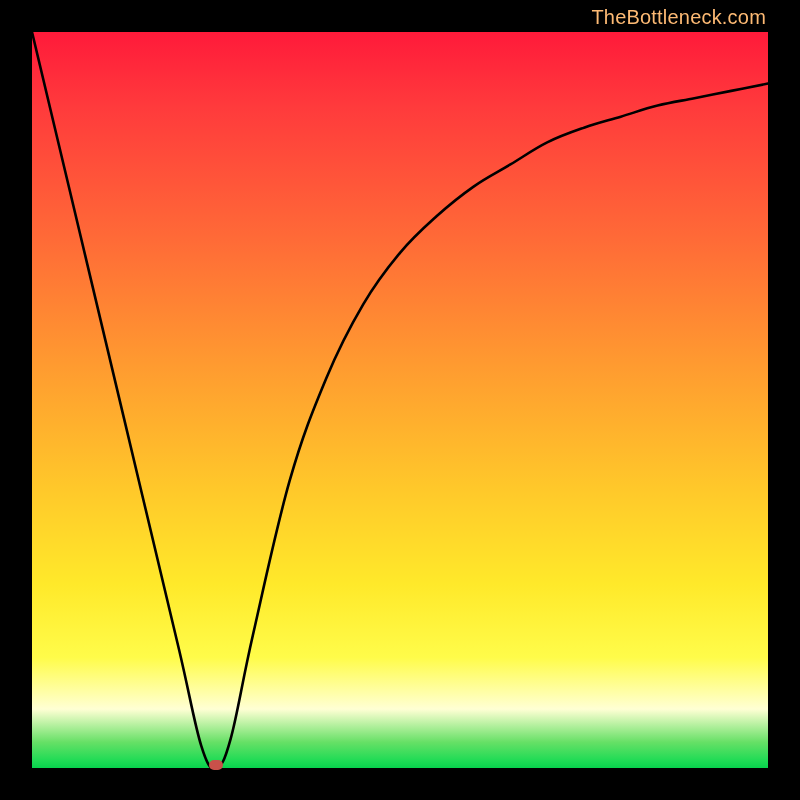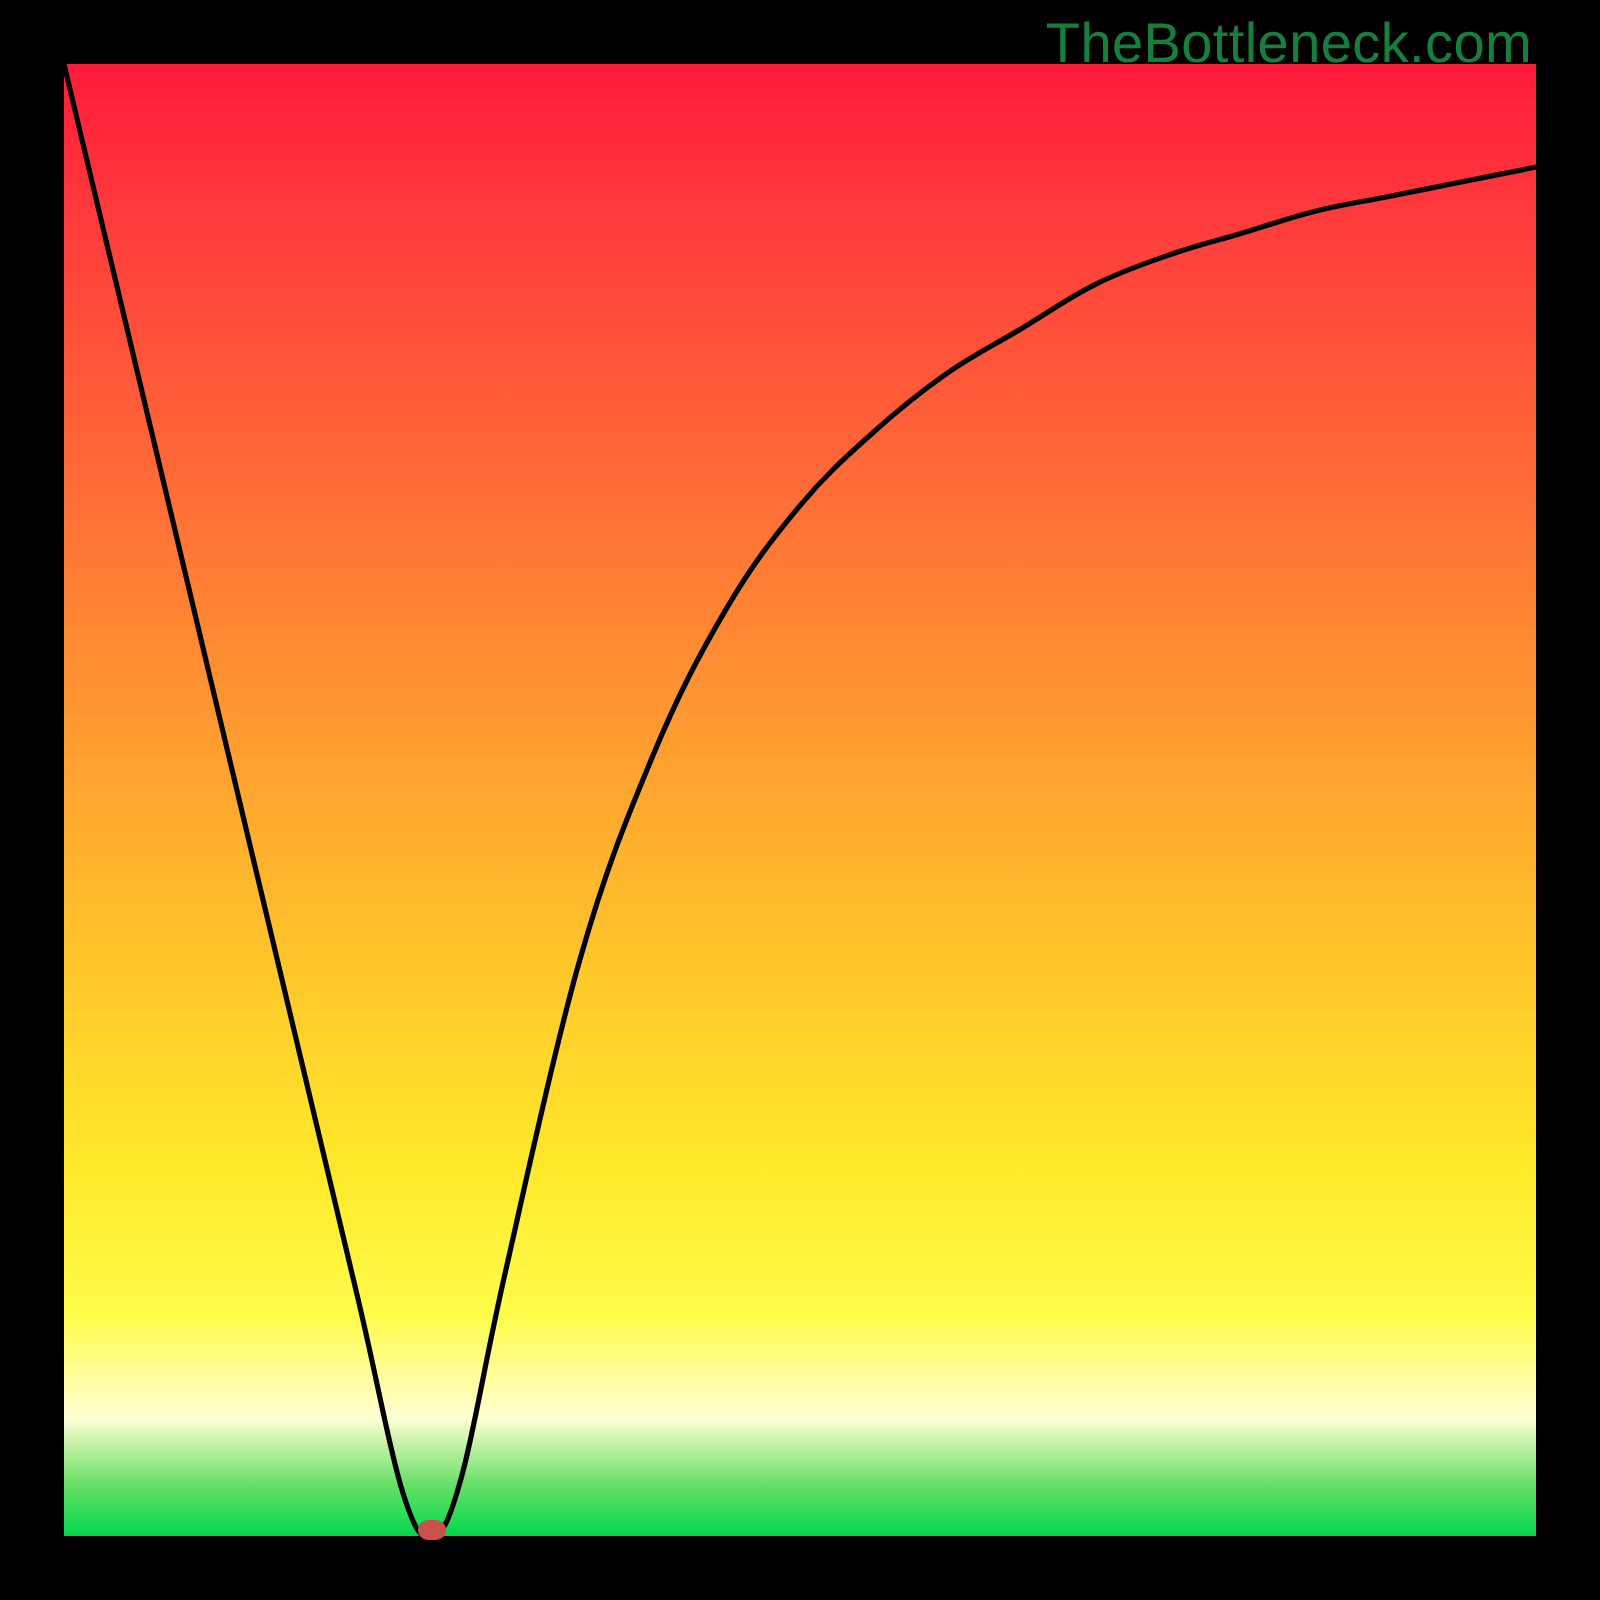--- a/index.html
+++ b/index.html
@@ -38,22 +38,22 @@
       #ffffd4 92%,
       #66e066 96.5%,
       #1fdb55 99%,
       #08d24d 100%
     );
   }
   .watermark {
     position: absolute;
     top: 6px;
     right: 34px;
-    color: #15803d;
-    font-size: 28px;
+    color: #fdba74;
+    font-size: 20px;
     letter-spacing: 0.2px;
     user-select: none;
   }
   svg.curve {
     position: absolute;
     top: 0;
     left: 0;
     width: 736px;
     height: 736px;
     overflow: visible;

